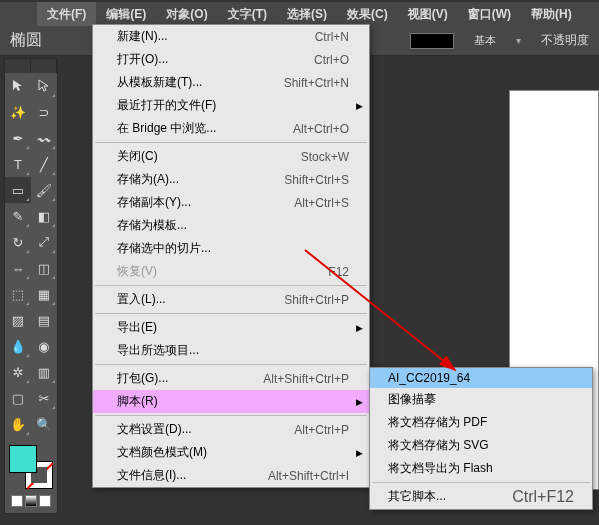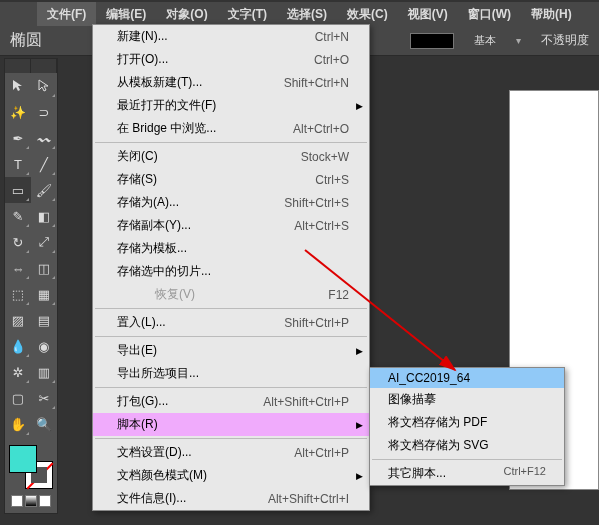--- a/index.html
+++ b/index.html
@@ -31,30 +31,30 @@
 .fill-stroke { position: relative; width: 44px; height: 44px; margin: 4px auto; }
 .fill-box { position: absolute; top: 0; left: 0; width: 28px; height: 28px; background: #40e0d0; border: 1px solid #000; }
 .stroke-box { position: absolute; bottom: 0; right: 0; width: 28px; height: 28px; background: #fff; border: 1px solid #000; }
 .stroke-box::after { content: ''; position: absolute; top: 5px; left: 5px; right: 5px; bottom: 5px; background: #535353; }
 .stroke-box .redline { position: absolute; width: 36px; height: 2px; background: red; transform: rotate(-45deg); top: 13px; left: -4px; }
 .mini-swatches { display: flex; gap: 2px; padding: 2px; }
 .mini-sw { width: 12px; height: 12px; border: 1px solid #777; }
 
 .dropdown { position: absolute; top: 24px; left: 92px; width: 278px; background: #e8e8e8; border: 1px solid #888; box-shadow: 2px 2px 6px rgba(0,0,0,0.4); z-index: 10; }
 .dd-item { display: flex; justify-content: space-between; align-items: center; padding: 3px 20px 3px 24px; font-size: 12px; color: #000; cursor: pointer; position: relative; gap: 38px; }
-.dd-item.disabled { color: #999; margin-left: 38px; }
+.dd-item.disabled { color: #999; }
 .dd-item.highlighted { background: #f0abfc; }
 .dd-item .shortcut { color: #555; font-size: 12px; }
 .dd-item .arrow { position: absolute; right: 6px; font-size: 9px; }
 .dd-sep { height: 1px; background: #bbb; margin: 2px 2px; }
 
-.submenu { position: absolute; top: 367px; left: 369px; width: 196px; background: #e8e8e8; border: 1px solid #888; box-shadow: 2px 2px 6px rgba(0,0,0,0.4); z-index: 11; }
+.submenu { position: absolute; top: 367px; left: 369px; width: 224px; background: #e8e8e8; border: 1px solid #888; box-shadow: 2px 2px 6px rgba(0,0,0,0.4); z-index: 11; }
 .sm-item { display: flex; justify-content: space-between; padding: 3px 18px 3px 18px; font-size: 12px; color: #000; cursor: pointer; }
 .sm-item.highlighted { background: #91c9f7; }
-.sm-item .shortcut { color: #555; font-size: 11px; }
+.sm-item .shortcut { color: #555; font-size: 16px; }
 .sm-sep { height: 1px; background: #bbb; margin: 2px 2px; }
 
 .canvas { position: absolute; top: 90px; right: 0; width: 90px; height: 400px; background: #fff; border: 1px solid #888; }
 
 .red-arrow { position: absolute; top: 245px; left: 300px; z-index: 20; pointer-events: none; }
 
 .watermark { position: absolute; top: 210px; left: 210px; z-index: 5; opacity: 0.3; pointer-events: none; color: #888; font-size: 28px; display: flex; flex-direction: column; align-items: center; }
 .watermark .wm-icon { width: 60px; height: 60px; border: 3px solid #aaa; border-radius: 12px; display: flex; align-items: center; justify-content: center; font-size: 26px; }
 .watermark .wm-text { font-size: 28px; letter-spacing: 4px; margin-top: 2px; }
 .watermark .wm-url { font-size: 14px; letter-spacing: 2px; }
@@ -201,24 +201,20 @@
     <div class="dd-item">
       <span>在 Bridge 中浏览...</span>
       <span class="shortcut">Alt+Ctrl+O</span>
     </div>
     <div class="dd-sep"></div>
     <div class="dd-item">
       <span>关闭(C)</span>
       <span class="shortcut">Stock+W</span>
     </div>
     <div class="dd-item">
-      <span>存储(S)</span>
-      <span class="shortcut">Ctrl+S</span>
-    </div>
-    <div class="dd-item">
       <span>存储为(A)...</span>
       <span class="shortcut">Shift+Ctrl+S</span>
     </div>
     <div class="dd-item">
       <span>存储副本(Y)...</span>
       <span class="shortcut">Alt+Ctrl+S</span>
     </div>
     <div class="dd-item">
       <span>存储为模板...</span>
     </div>
@@ -271,20 +267,23 @@
       <span>AI_CC2019_64</span>
     </div>
     <div class="sm-item">
       <span>图像描摹</span>
     </div>
     <div class="sm-item">
       <span>将文档存储为 PDF</span>
     </div>
     <div class="sm-item">
       <span>将文档存储为 SVG</span>
+    </div>
+    <div class="sm-item">
+      <span>将文档导出为 Flash</span>
     </div>
     <div class="sm-sep"></div>
     <div class="sm-item">
       <span>其它脚本...</span>
       <span class="shortcut">Ctrl+F12</span>
     </div>
   </div>
 
 <svg class="red-arrow" width="170" height="135">
   <defs>

